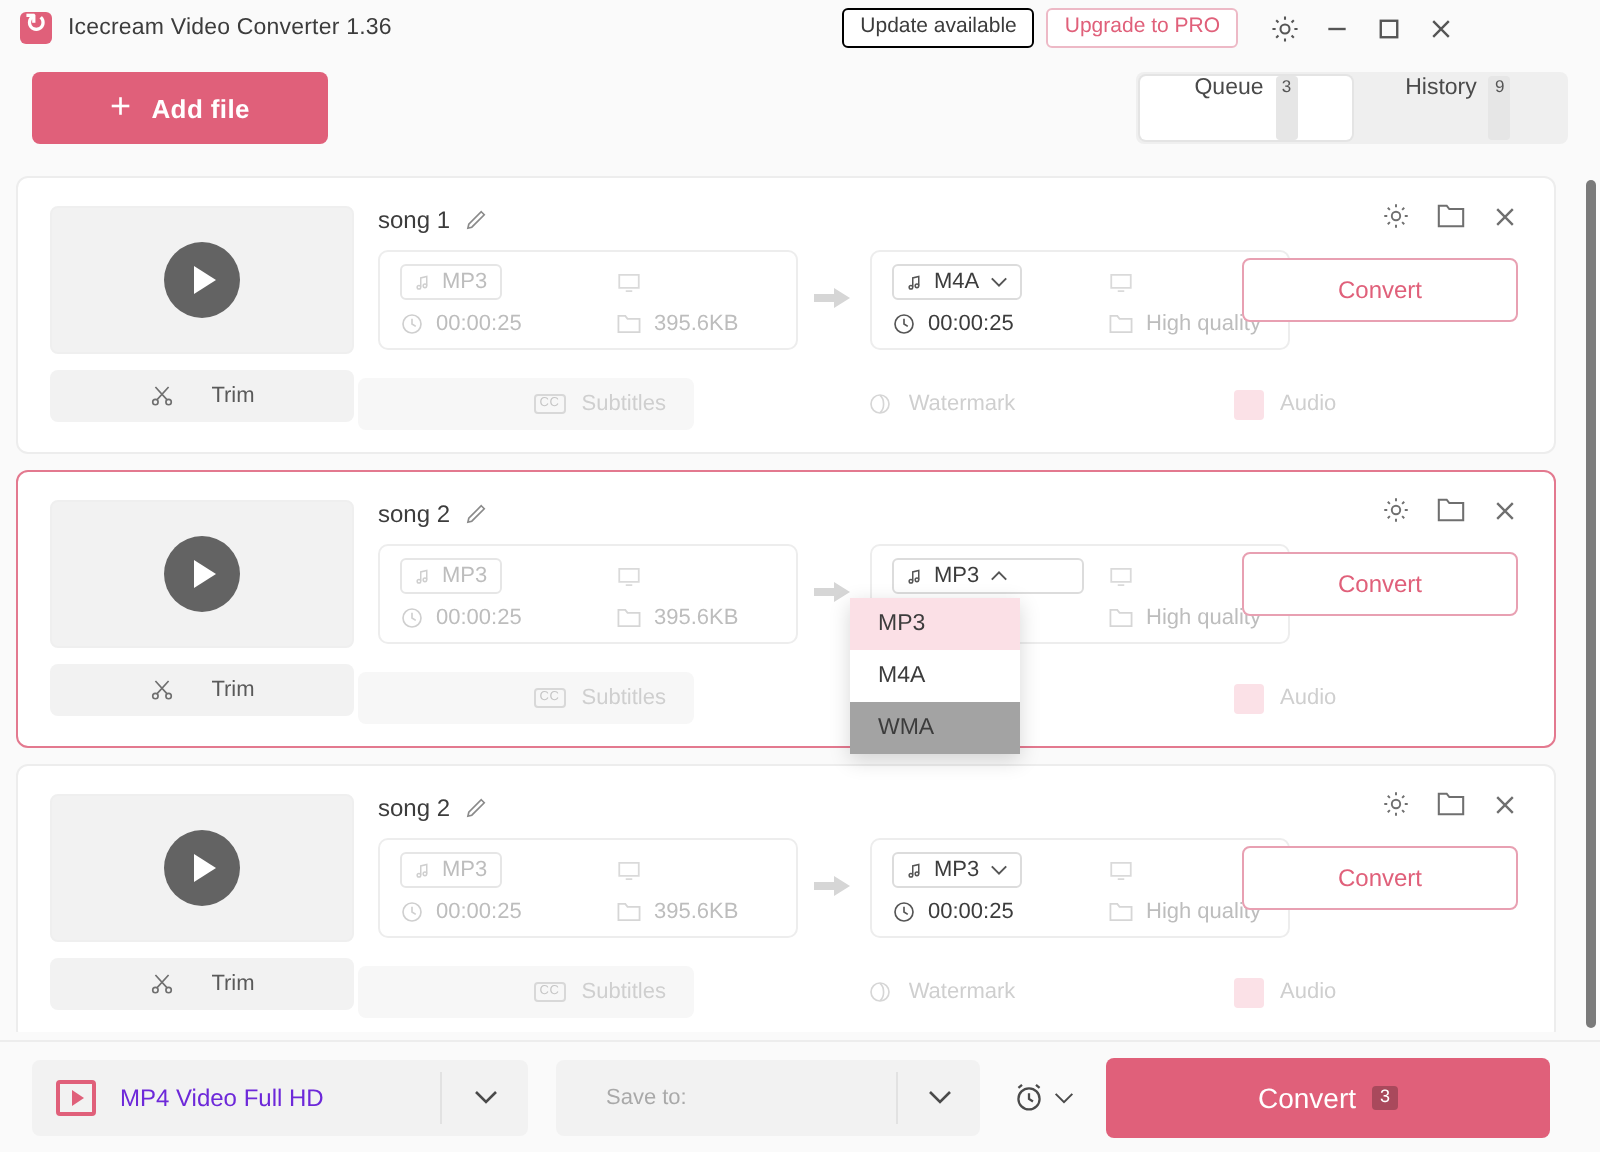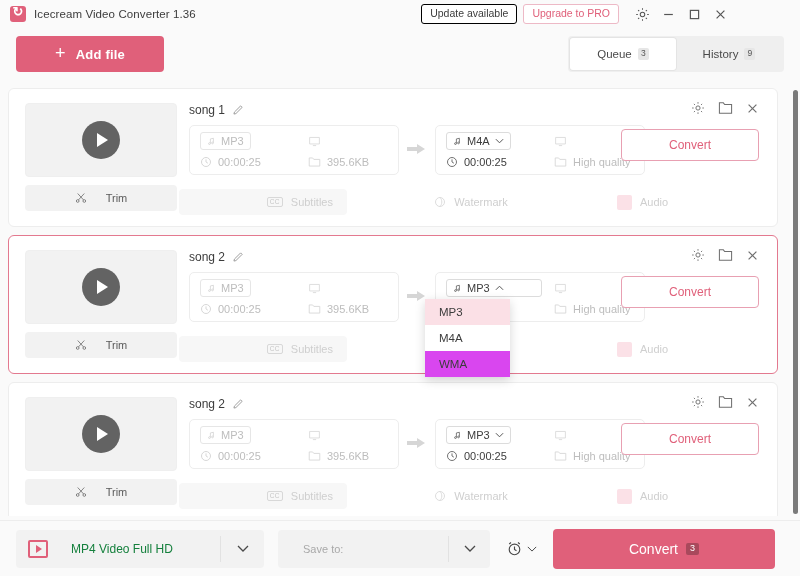--- a/index.html
+++ b/index.html
@@ -50,21 +50,21 @@
     display:flex; align-items:center; justify-content:center; gap:10px;
     font-size:13px; font-weight:bold; letter-spacing:.2px;
   }
   .addfile .plus{ font-size:18px; font-weight:300; line-height:1; margin-top:-2px;}
 
   .segwrap{
     position:absolute; right:16px; top:8px; width:216px; height:36px;
     background:#efefef; border-radius:4px; padding:2px; display:flex;
   }
   .seg{
-    flex:1; display:flex; align-items:center; justify-content:center; gap:6px;
+    flex:1; display:flex; justify-content:center; gap:6px;
     font-size:11.5px; color:#4a4a4a; border-radius:3px;
   }
   .seg.active{ background:#fff; box-shadow:0 0 0 1px #e4e4e4; }
   .badge{
     background:#e6e6e6; color:#555; font-size:8.5px; border-radius:2px;
     padding:1px 3px 2px; line-height:1; min-width:11px; text-align:center;
   }
   .seg.active .badge{ background:#e6e6e6; }
 
   
@@ -162,21 +162,21 @@
   
   .dropdown{
     position:absolute; left:425px; top:299px; width:85px; z-index:50;
     background:#fff; box-shadow:0 3px 10px rgba(0,0,0,.16);
   }
   .dd-item{
     height:26px; display:flex; align-items:center; padding-left:14px;
     font-size:11.5px; color:#3c3c3c; background:#fff;
   }
   .dd-item.sel{ background:#fbe0e6; }
-  .dd-item.hov{ background:#d946ef; }
+  .dd-item.hov{ background:#a3a3a3; }
 
   
   .scroll-track{
     position:absolute; right:0; top:88px; width:10px; height:428px; background:#fafafa;
   }
   .scroll-thumb{
     position:absolute; right:2px; top:90px; width:5px; height:424px;
     background:#7a7a7a; border-radius:3px;
   }
 
@@ -191,21 +191,21 @@
     border-radius:4px; display:flex; align-items:center; position:relative;
   }
   .presetsel .pic{
     width:20px;height:18px;margin-left:12px;border:2px solid #e0607a;border-radius:2px;
     position:relative; display:flex;align-items:center;justify-content:center;
   }
   .presetsel .pic:after{
     content:""; width:0;height:0;border-left:6px solid #e0607a;
     border-top:4px solid transparent;border-bottom:4px solid transparent; margin-left:1px;
   }
-  .presetsel .ptxt{ margin-left:23px; font-size:12px; color:#15803d;text-align:center; }
+  .presetsel .ptxt{ margin-left:12px; font-size:12px; color:#6d28d9;text-align:center; }
   .presetsel .chev{
     position:absolute; right:0; top:6px; width:44px; height:26px;
     border-left:1px solid #e2e2e2; display:flex; align-items:center; justify-content:center;
   }
   .saveto{
     margin-left:14px; width:212px; height:38px; background:#f2f2f2;
     border-radius:4px; display:flex; align-items:center; position:relative;
   }
   .saveto .stxt{ margin-left:25px; font-size:11px; color:#a9a9a9; }
   .saveto .chev{

